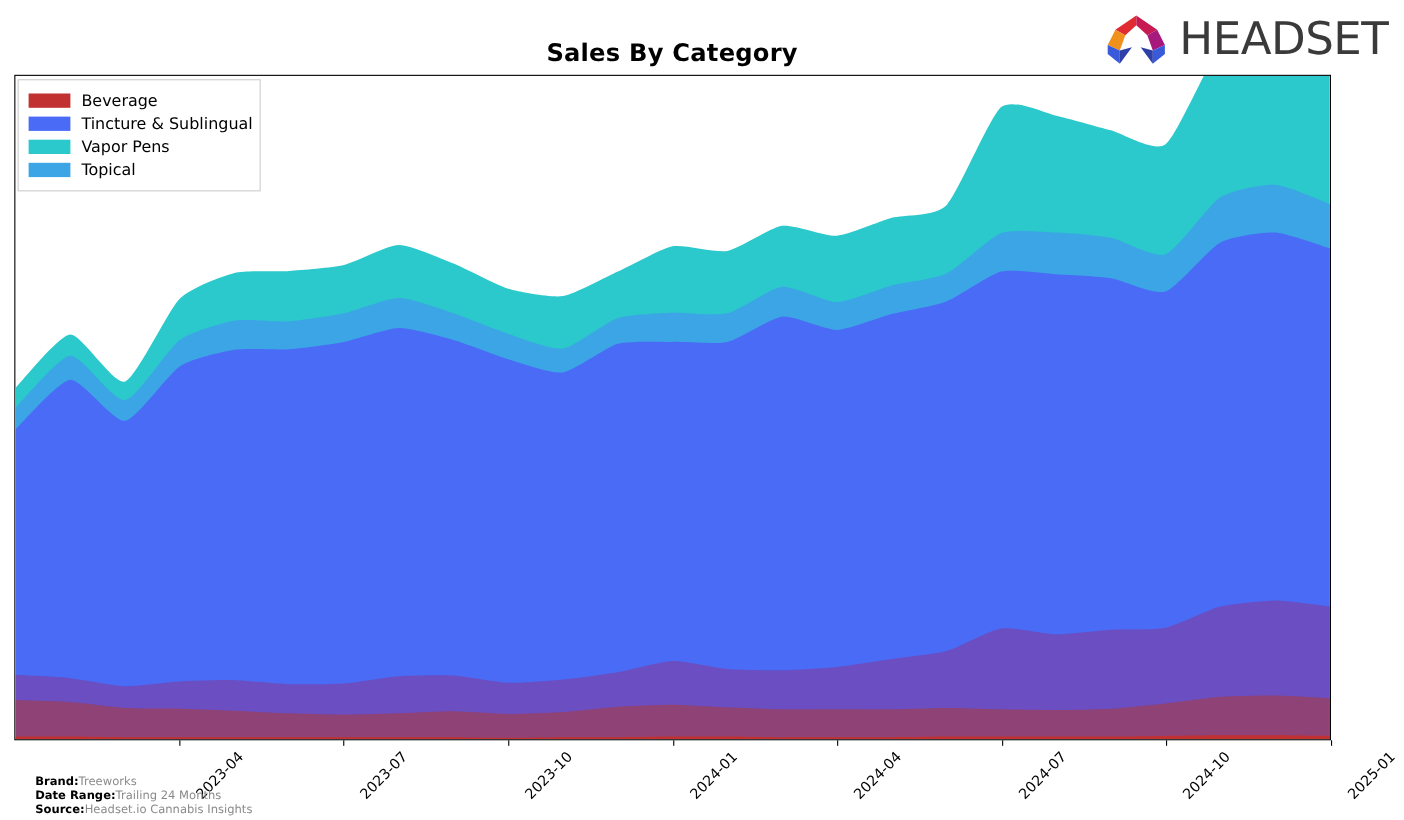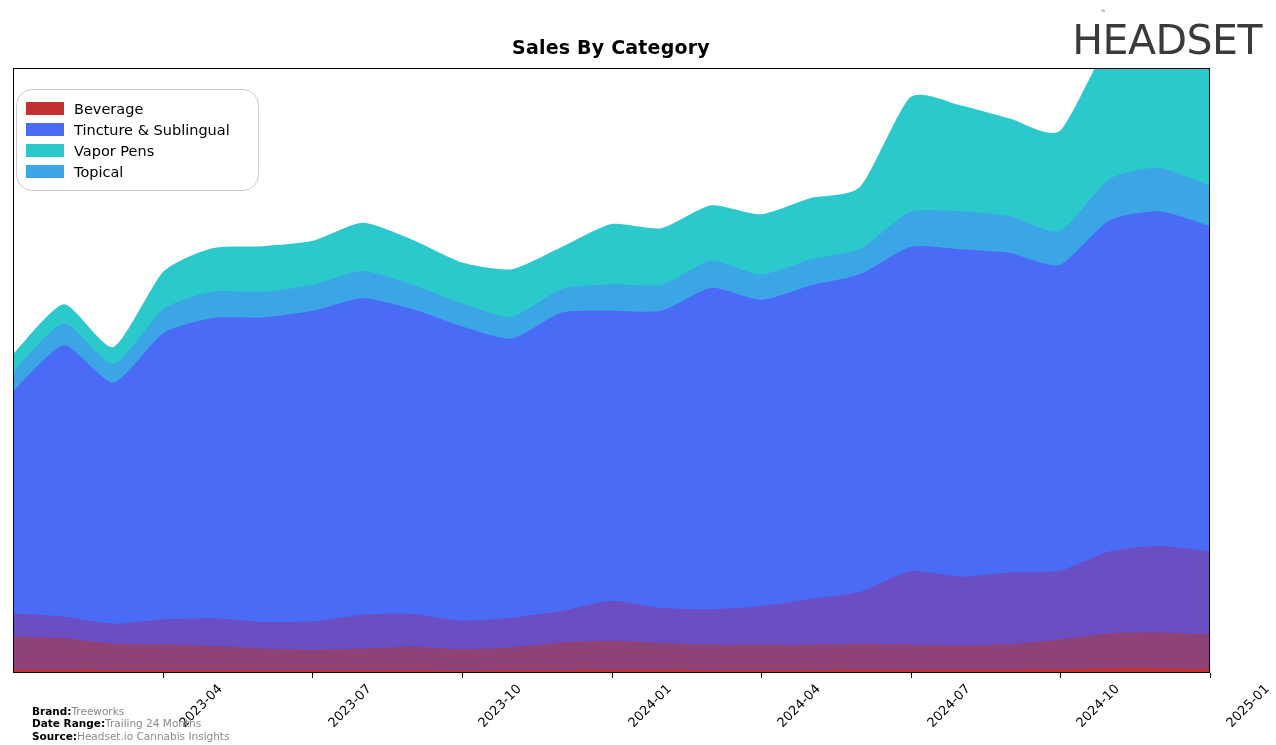--- a/index.html
+++ b/index.html
@@ -15,34 +15,34 @@
     overflow: hidden;
   }
 
   
   #chart-title {
     position: absolute;
     left: 0;
     top: 36px;
     width: 1222px;
     text-align: center;
-    font-size: 19px;
+    font-size: 22px;
     font-weight: bold;
     color: #000000;
     letter-spacing: 0.2px;
   }
 
   #brand-logo {
     position: absolute;
     right: 14px;
     top: 9px;
     height: 52px;
     display: flex;
+    align-items: center;
     gap: 8px;
-    flex-direction: column;
   }
   #brand-logo .logo-mark { width: 62px; height: 50px; display: block; }
   #brand-logo .logo-word {
     font-size: 41px;
     font-weight: 400;
     color: #3a3a3a;
     letter-spacing: -0.5px;
     line-height: 1;
     font-family: "DejaVu Sans", "Liberation Sans", sans-serif;
   }
@@ -58,25 +58,25 @@
     box-sizing: border-box;
     background: #ffffff;
     overflow: hidden;
   }
   #plot-svg { display: block; width: 100%; height: 100%; }
 
   
   #legend {
     position: absolute;
     left: 16px;
-    top: 89px;
+    top: 72px;
     background: #ffffff;
     border: 1px solid #cccccc;
-    border-radius: 16px;
-    padding: 8px 28px 8px 9px;
+    border-radius: 0;
+    padding: 8px 6px 8px 9px;
     z-index: 6;
   }
   .legend-row {
     display: flex;
     align-items: center;
     height: 21px;
   }
   .legend-swatch {
     width: 38px;
     height: 13px;

